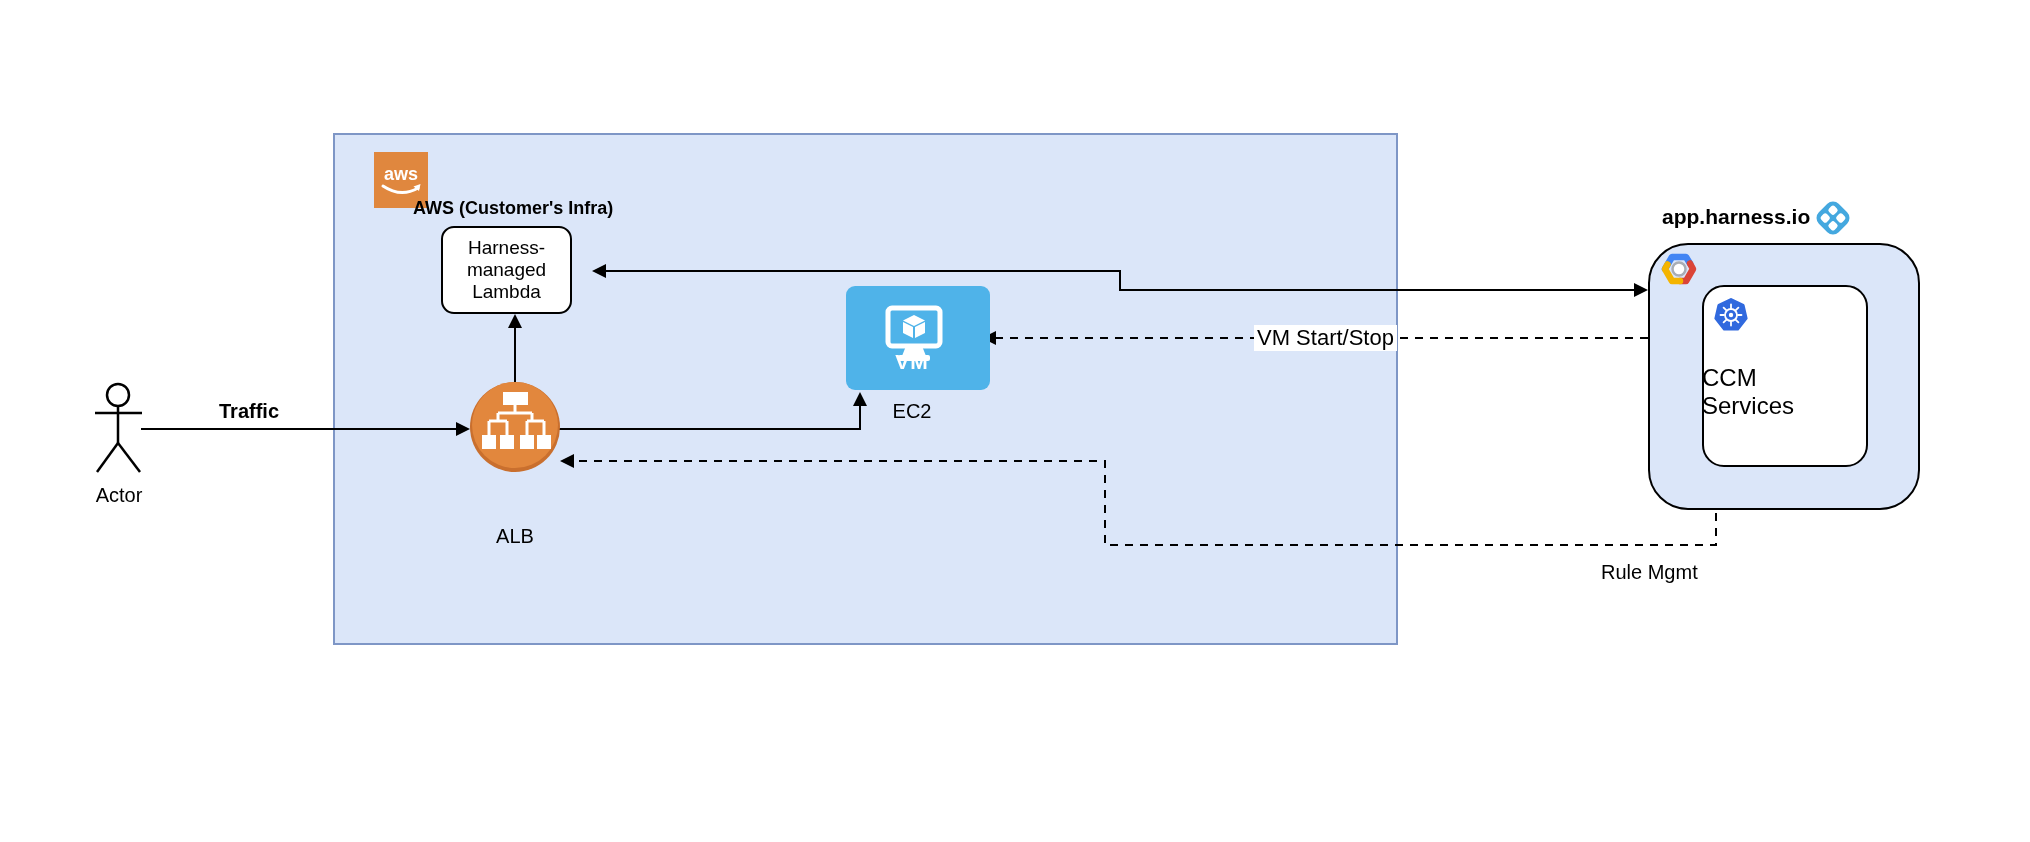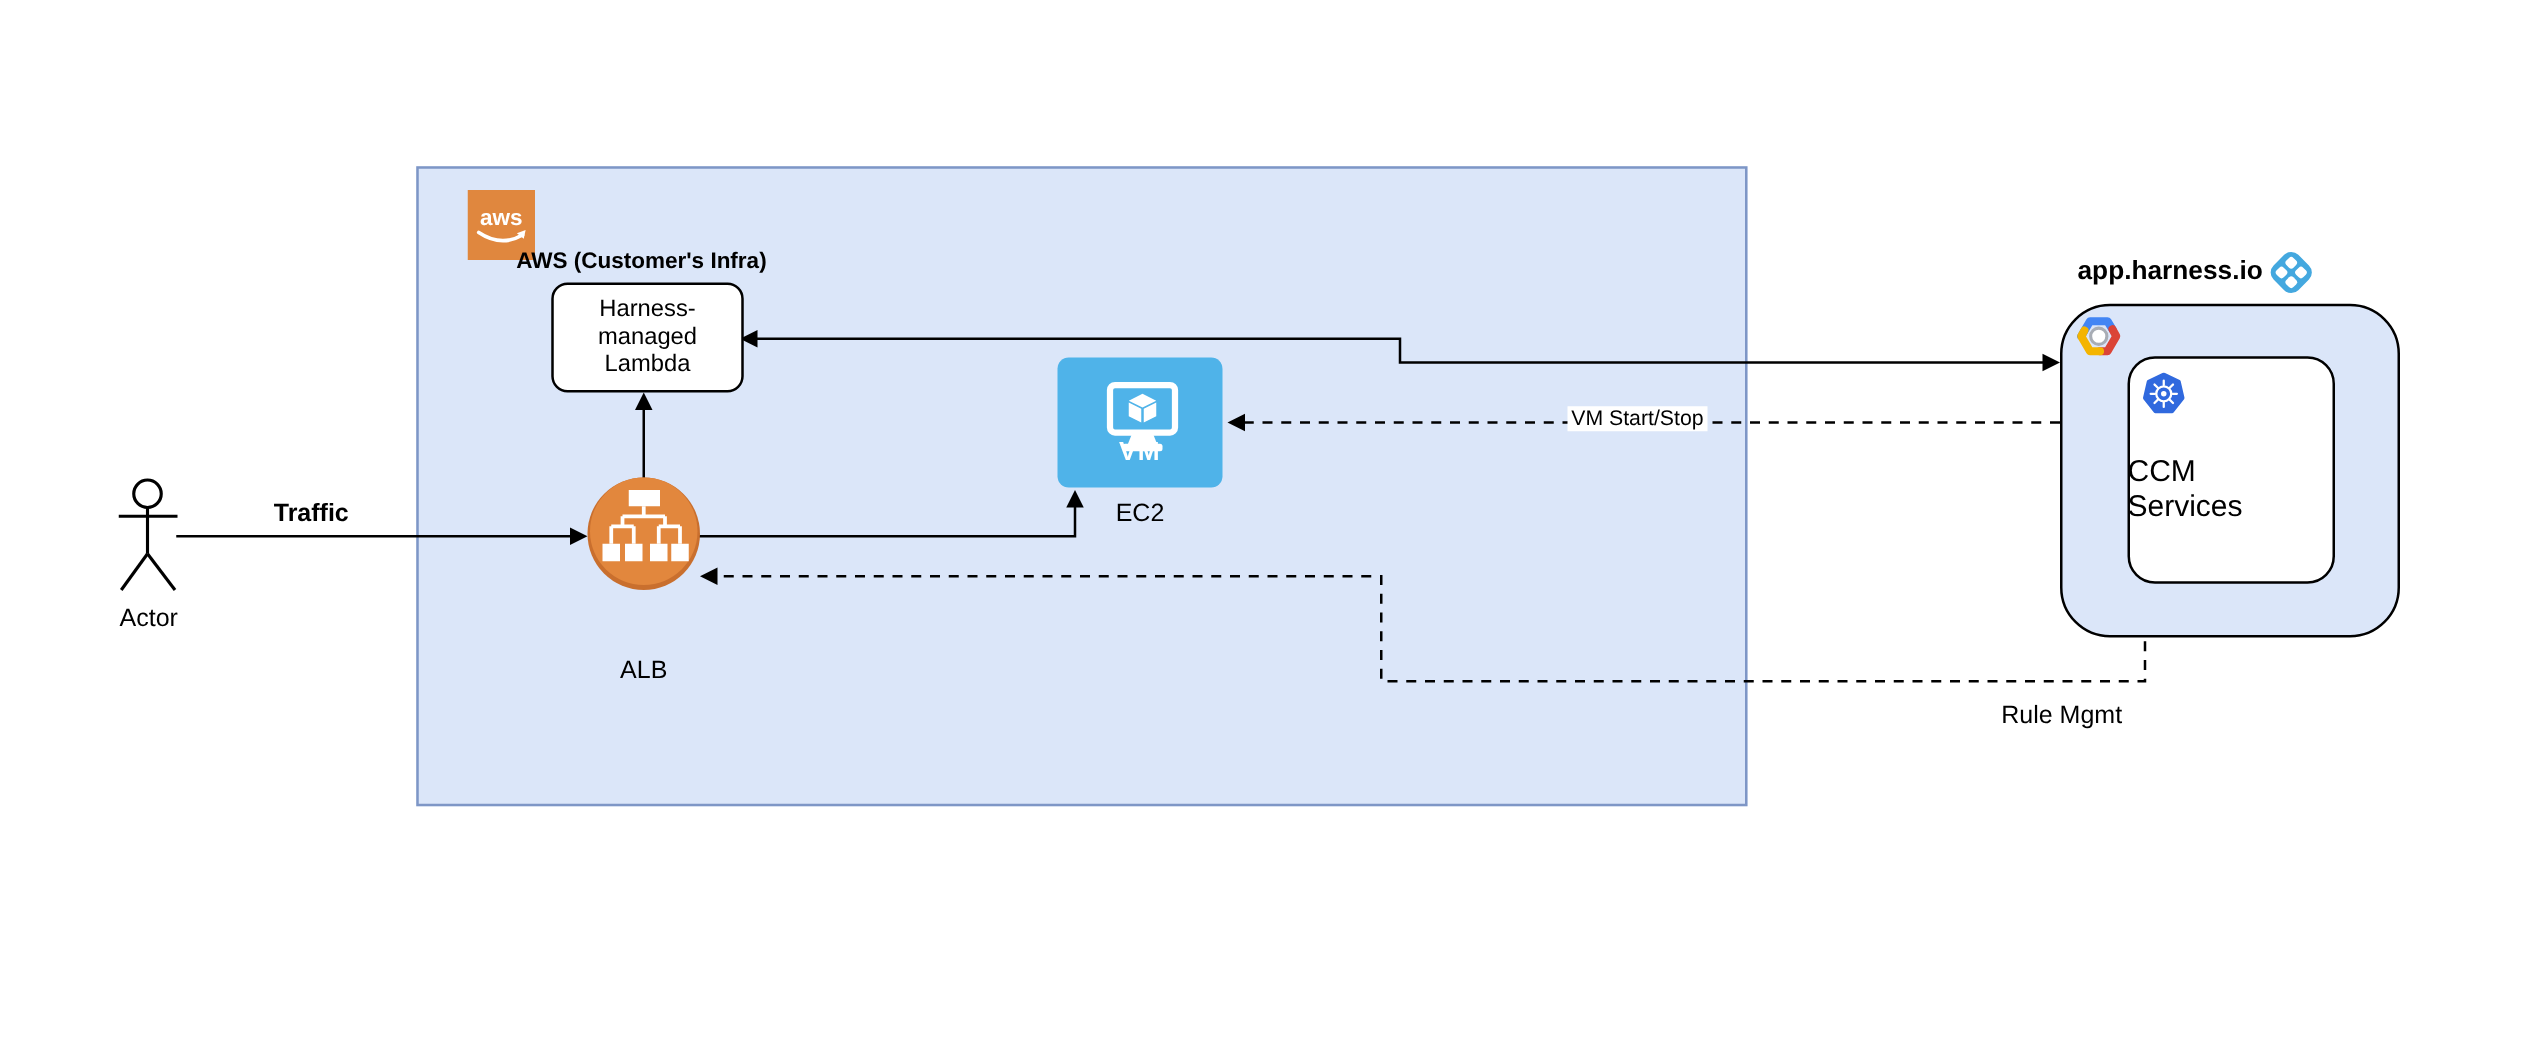--- a/index.html
+++ b/index.html
@@ -7,44 +7,44 @@
     position:relative;width:2030px;height:842px;background:#ffffff;
     font-family:"Liberation Sans",sans-serif;color:#000;overflow:hidden;
   }
   .abs{position:absolute;}
   #diagram-title{left:137px;top:82px;font-size:28px;font-weight:bold;}
   
   #aws-box{left:333px;top:133px;width:1065px;height:512px;background:#dbe6f9;border:2px solid #7e96c6;box-sizing:border-box;z-index:1;}
   #aws-logo{left:342px;top:152px;width:54px;height:56px;z-index:3;margin-left:32px;}
   #aws-label{left:413px;top:162px;font-size:18px;font-weight:bold;z-index:3;margin-top:36px;}
   
-  #lambda-box{left:441px;top:226px;width:154px;height:88px;background:#ffffff;border:2px solid #000;border-radius:13px;
+  #lambda-box{left:441px;top:226px;width:131px;height:88px;background:#ffffff;border:2px solid #000;border-radius:13px;
     box-sizing:border-box;display:flex;flex-direction:column;align-items:center;justify-content:center;
     font-size:19px;line-height:22px;text-align:center;z-index:3;}
   
   #alb-icon{left:468px;top:380px;width:94px;height:94px;z-index:3;}
   #alb-label{left:475px;top:481px;width:80px;text-align:center;font-size:20px;z-index:3;margin-top:44px;}
   
-  #vm-box{left:846px;top:286px;width:132px;height:104px;background:#4fb3e9;border-radius:9px;z-index:3;}
+  #vm-box{left:846px;top:286px;width:144px;height:104px;background:#4fb3e9;border-radius:9px;z-index:3;}
   #vm-label{position:absolute;left:0;top:64px;width:132px;text-align:center;font-size:21px;font-weight:bold;color:#ffffff;letter-spacing:1px;}
   #ec2-label{left:872px;top:400px;width:80px;text-align:center;font-size:20px;z-index:3;}
   
   #actor-icon{left:80px;top:380px;width:80px;height:100px;z-index:3;}
   #actor-label{left:79px;top:484px;width:80px;text-align:center;font-size:20px;z-index:3;}
   
   #harness-label{left:1662px;top:205px;font-size:21px;font-weight:bold;z-index:3;}
   #harness-logo{left:1809px;top:194px;width:48px;height:48px;z-index:3;}
   #harness-box{left:1648px;top:243px;width:272px;height:267px;background:#dbe6f9;border:2px solid #000;border-radius:40px;box-sizing:border-box;z-index:1;}
   #gcp-logo{left:1661px;top:252px;width:36px;height:34px;z-index:3;}
   #ccm-box{left:1702px;top:285px;width:166px;height:182px;background:#ffffff;border:2px solid #000;border-radius:22px;box-sizing:border-box;z-index:2;}
   #k8s-logo{left:1714px;top:298px;width:34px;height:34px;z-index:3;}
   #ccm-label{left:1702px;top:364px;width:146px;text-align:left;font-size:24px;z-index:3;}
   
   #traffic-label{left:193px;top:400px;font-size:20px;font-weight:bold;z-index:4;margin-left:26px;}
-  #vmss-label{left:1254px;top:325px;font-size:17px;background:#ffffff;padding:0 3px;z-index:4;}
+  #vmss-label{left:1254px;top:325px;font-size:22px;background:#ffffff;padding:0 3px;z-index:4;}
   #rule-label{left:1601px;top:561px;font-size:20px;z-index:4;}
   #edges{left:0;top:0;width:2030px;height:842px;z-index:2;pointer-events:none;}
 </style>
 </head>
 <body>
 
 <div id="canvas">
 
 
   <div class="abs" id="aws-box"></div>

